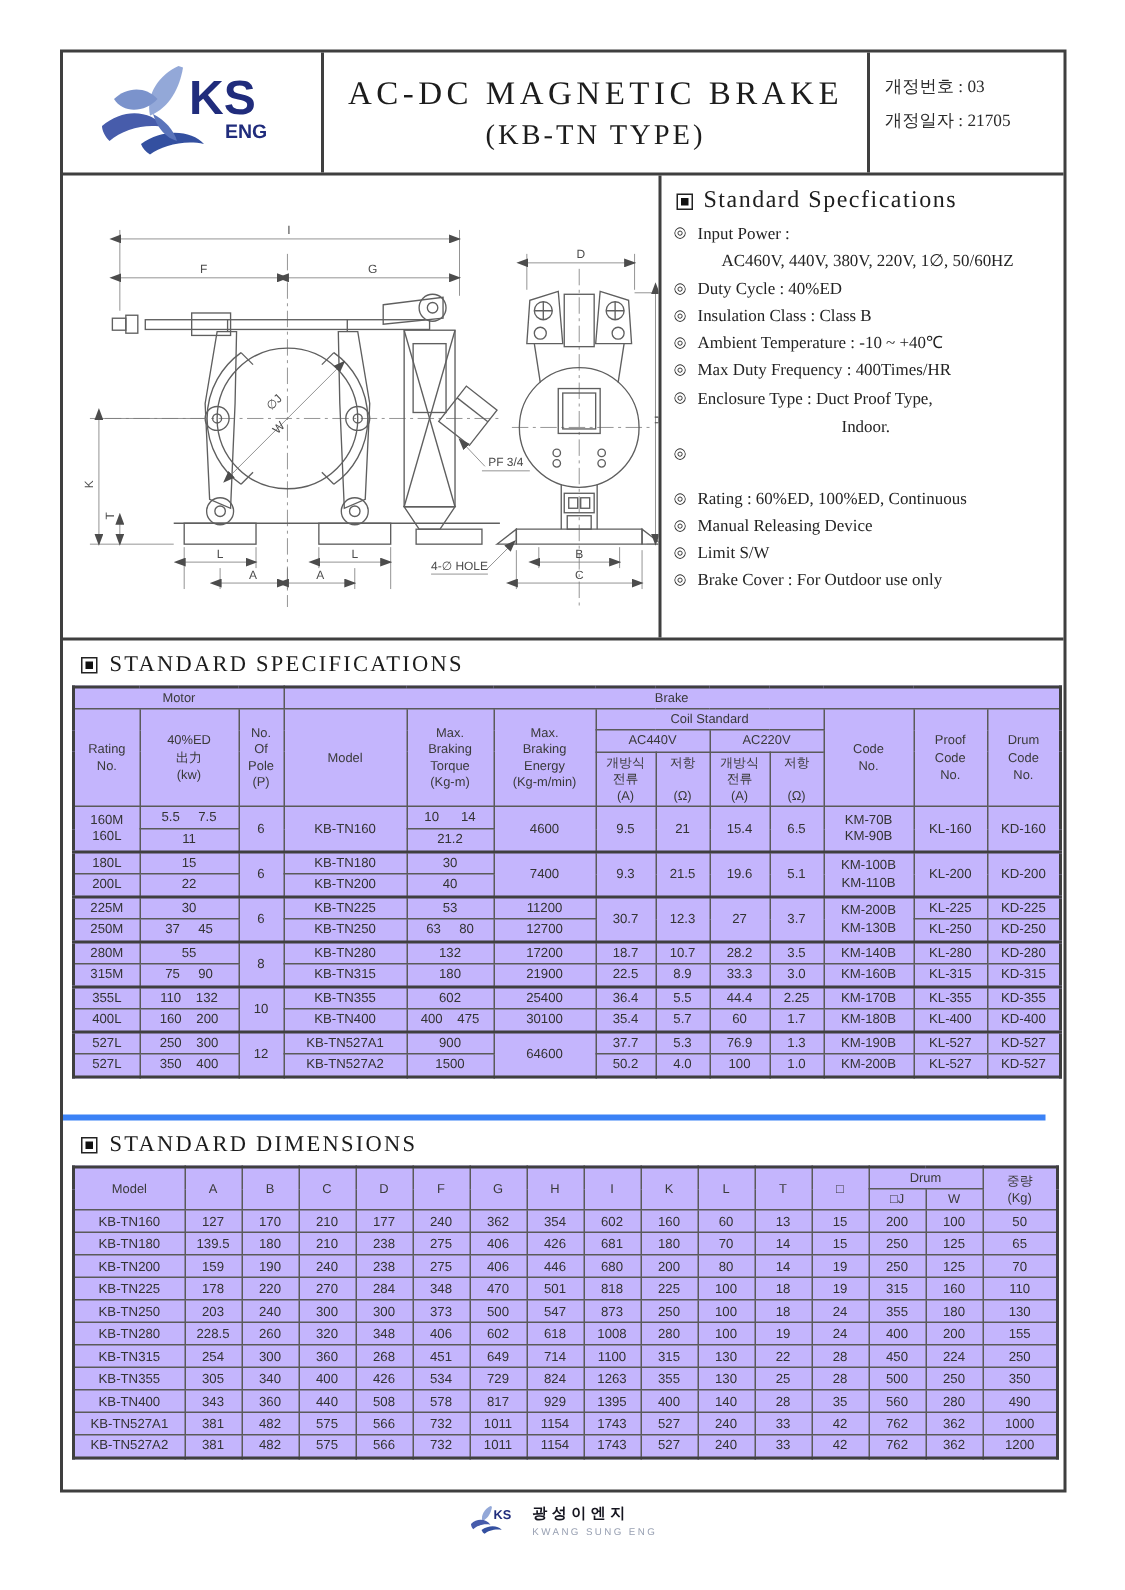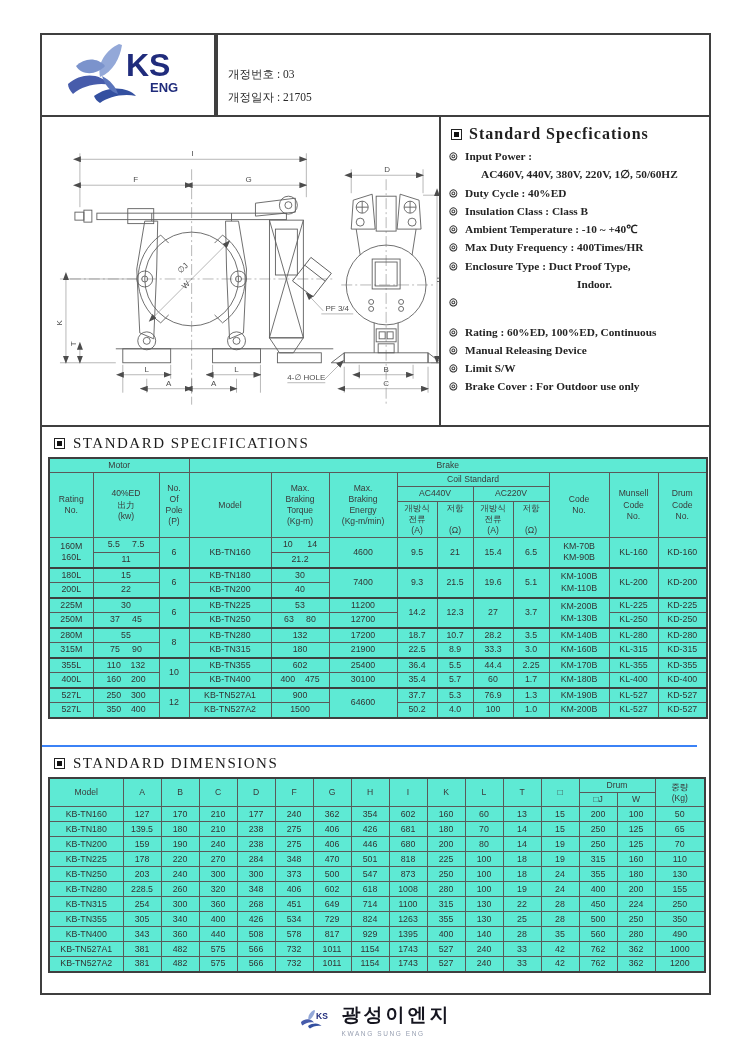--- a/index.html
+++ b/index.html
@@ -6,55 +6,55 @@
   html,body { background:#fff; }
   body { width:750px; height:1060px; position:relative; font-family:"Liberation Sans",sans-serif; color:#333; }
   #frame { position:absolute; left:40px; top:33px; width:671px; height:962px; border:2px solid #3f3f3f; background:#fff; }
 
   
   .hdr { position:absolute; top:0; left:0; right:0; height:82px; border-bottom:2px solid #3f3f3f; display:flex; }
   .hdr-logo { width:174px; border-right:2px solid #3f3f3f; display:flex; align-items:center; justify-content:center; }
   .hdr-title { flex:1; display:flex; flex-direction:column; align-items:center; justify-content:center; gap:5px; }
   .t1 { font-family:"Liberation Serif",serif; font-size:22px; letter-spacing:3px; color:#1c1c1c; }
   .t2 { font-family:"Liberation Serif",serif; font-size:19px; letter-spacing:2px; color:#1c1c1c; }
-  .hdr-rev { width:131px; border-left:2px solid #3f3f3f; padding:28px 0 0 10px; font-family:"Liberation Serif",serif; font-size:11.5px; line-height:2.0; color:#2a2a2a; }
+  .hdr-rev { width:131px; border-left:2px solid #3f3f3f; padding:12px 0 0 10px; font-family:"Liberation Serif",serif; font-size:11.5px; line-height:2.0; color:#2a2a2a; }
 
   
   .main { position:absolute; top:82px; left:0; right:0; height:310px; border-bottom:2px solid #3f3f3f; display:flex; }
   .cell-draw { width:399px; border-right:2px solid #3f3f3f; overflow:hidden; }
-  .cell-specs { flex:1; padding:5px 8px 0 8px;font-weight:bold; }
+  .cell-specs { flex:1; padding:5px 8px 0 8px; }
   .panel-title { font-family:"Liberation Serif",serif; font-size:16px; color:#1e1e1e; letter-spacing:1px; display:flex; align-items:center; gap:7px; margin:3px 0 4px 2px; }
   .sq { width:11px; height:11px; border:1.5px solid #222; display:inline-block; position:relative; flex:0 0 auto; }
   .sq::after { content:""; position:absolute; left:2px; top:2px; right:2px; bottom:2px; background:#111; }
   .speclist { font-family:"Liberation Serif",serif; font-size:11.3px; color:#242424; }
   .speclist .li { display:flex; line-height:1.62; }
   .speclist .bullet { width:16px; flex:0 0 auto; font-size:10px; padding-top:1px; color:#333; }
   .speclist .ind1 { padding-left:16px; }
-  .speclist .ind2 { padding-left:112px; }
+  .speclist .ind2 { padding-left:112px;flex-direction:column; }
   .opt-gap { height:12px; }
 
   
-  .sec2 { position:absolute; top:392px; left:0; right:12px; height:320px; border-bottom:2px solid #3b82f6; }
+  .sec2 { position:absolute; top:392px; left:0; right:12px; height:320px; border-bottom:4px solid #3b82f6; }
   .sec3 { position:absolute; top:712px; left:0; right:0; height:248px; }
   .sec-title { font-family:"Liberation Serif",serif; font-size:15px; letter-spacing:1.5px; color:#1c1c1c; display:flex; align-items:center; gap:8px; margin:8px 0 5px 12px; }
 
   
-  table { border-collapse:collapse; table-layout:fixed; margin-left:6px; border:2px solid #3f3f3f; background:#5eead4; }
+  table { border-collapse:collapse; table-layout:fixed; margin-left:6px; border:2px solid #3f3f3f; background:#c4b5fd; }
   #spec-table { width:658px; }
   #dims-table { width:658px; }
   th,td { border:1px solid #5a5a5a; font-size:8.6px; color:#333; text-align:center; vertical-align:middle; padding:1px 1px; white-space:pre-wrap; line-height:1.3; font-weight:normal; }
   th { font-size:8.6px; color:#3a3a3a; }
   #spec-table td { height:15px; font-size:8.8px; }
   #dims-table td { height:15px; font-size:8.8px; }
   thead { border-bottom:1.5px solid #3f3f3f; }
   tbody + tbody { border-top:2px solid #3f3f3f; }
 
   
   .footer { position:absolute; left:0; top:1002px; width:750px; display:flex; align-items:center; justify-content:center; gap:7px; }
-  .f-kr { font-size:19px; font-weight:bold; letter-spacing:3px; color:#15151f; }
+  .f-kr { font-size:10px; font-weight:bold; letter-spacing:3px; color:#15151f; }
   .f-en { font-size:6.5px; letter-spacing:1.6px; color:#98a0b2; margin-top:2px; }
 
   svg text { font-family:"Liberation Sans",sans-serif; }
   .dimtxt { font-size:8px; fill:#4c4c4c; }
 </style>
 </head>
 <body>
 
 <div id="frame">
 
@@ -62,20 +62,24 @@
     <div class="hdr-logo">
       <svg width="128" height="66" viewBox="0 0 128 66">
         <path d="M55,2 C42,8 33,21 36,35 C49,30 56,16 58,3 Z" fill="#93a8d8"></path>
         <path d="M12,24 C20,16 33,15 41,24 C33,33 18,34 12,24 Z" fill="#7b93cc"></path>
         <path d="M4,42 C18,30 36,31 46,43 C34,40 18,44 9,52 C6,49 4,45 4,42 Z" fill="#475cab"></path>
         <path d="M30,54 C45,43 64,45 72,54 C59,51 44,55 36,61 C33,59 31,57 30,54 Z" fill="#3450a0"></path>
         <path d="M38,34 C46,38 52,45 54,52 C47,50 41,44 38,34 Z" fill="#5a74bb"></path>
         <text x="62" y="34" font-size="32" font-weight="bold" fill="#202c7c" font-family="Liberation Sans, sans-serif">KS</text>
         <text x="86" y="50" font-size="13" font-weight="bold" fill="#202c7c" font-family="Liberation Sans, sans-serif">ENG</text>
       </svg>
+    </div>
+    <div class="hdr-title">
+      <div class="t1">AC-DC MAGNETIC BRAKE</div>
+      <div class="t2">(KB-TN TYPE)</div>
     </div>
     <div class="hdr-rev">
       <div>개정번호 : 03</div>
       <div>개정일자 : 21705</div>
     </div>
   </div>
 
   <div class="main">
     <div class="cell-draw">
       <svg width="399" height="310" viewBox="0 0 400 310">
@@ -337,21 +341,21 @@
 Braking
 Torque
 (Kg-m)</th>
             <th rowspan="3">Max.
 Braking
 Energy
 (Kg-m/min)</th>
             <th colspan="4">Coil Standard</th>
             <th rowspan="3">Code
 No.</th>
-            <th rowspan="3">Munsell
+            <th rowspan="3">Proof
 Code
 No.</th>
             <th rowspan="3">Drum
 Code
 No.</th>
           </tr>
           <tr>
             <th colspan="2">AC440V</th>
             <th colspan="2">AC220V</th>
           </tr>
@@ -418,21 +422,21 @@
           </tr>
         </tbody>
         <tbody>
           <tr>
             <td>225M</td>
             <td>30</td>
             <td rowspan="2">6</td>
             <td>KB-TN225</td>
             <td>53</td>
             <td>11200</td>
-            <td rowspan="2">14.2</td>
+            <td rowspan="2">30.7</td>
             <td rowspan="2">12.3</td>
             <td rowspan="2">27</td>
             <td rowspan="2">3.7</td>
             <td rowspan="2">KM-200B
 KM-130B</td>
             <td>KL-225</td>
             <td>KD-225</td>
           </tr>
           <tr>
             <td>250M</td>

